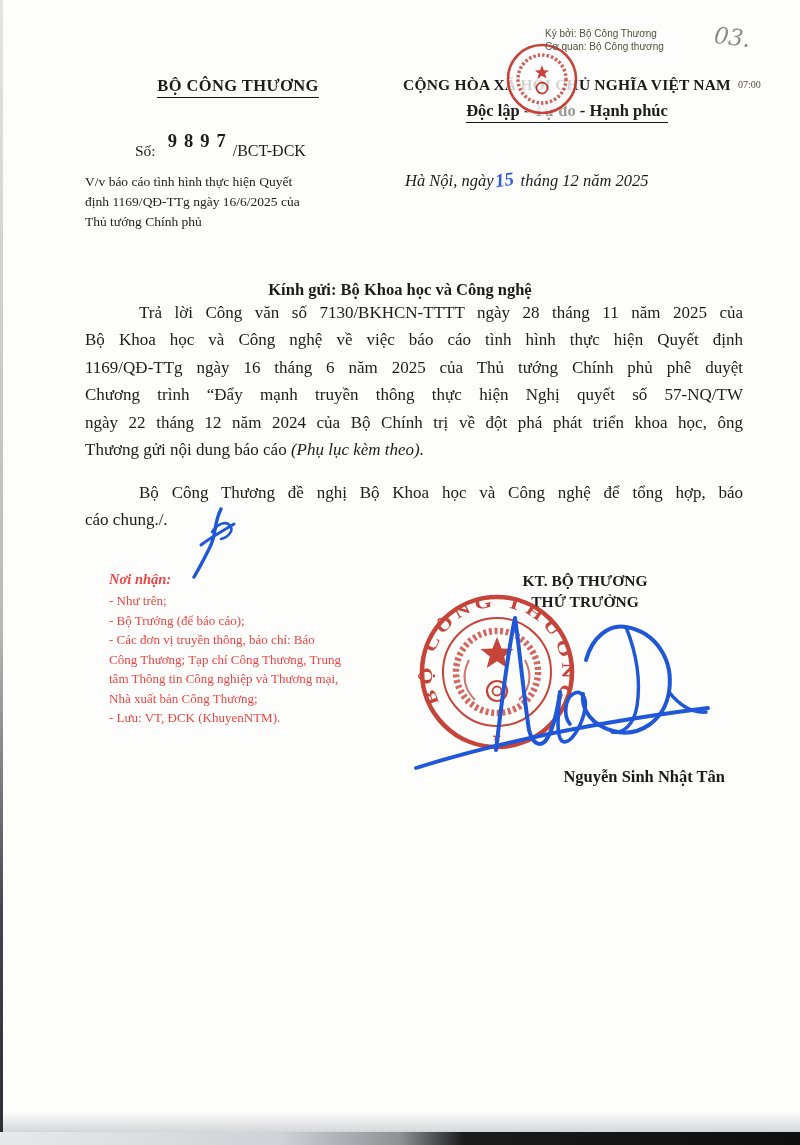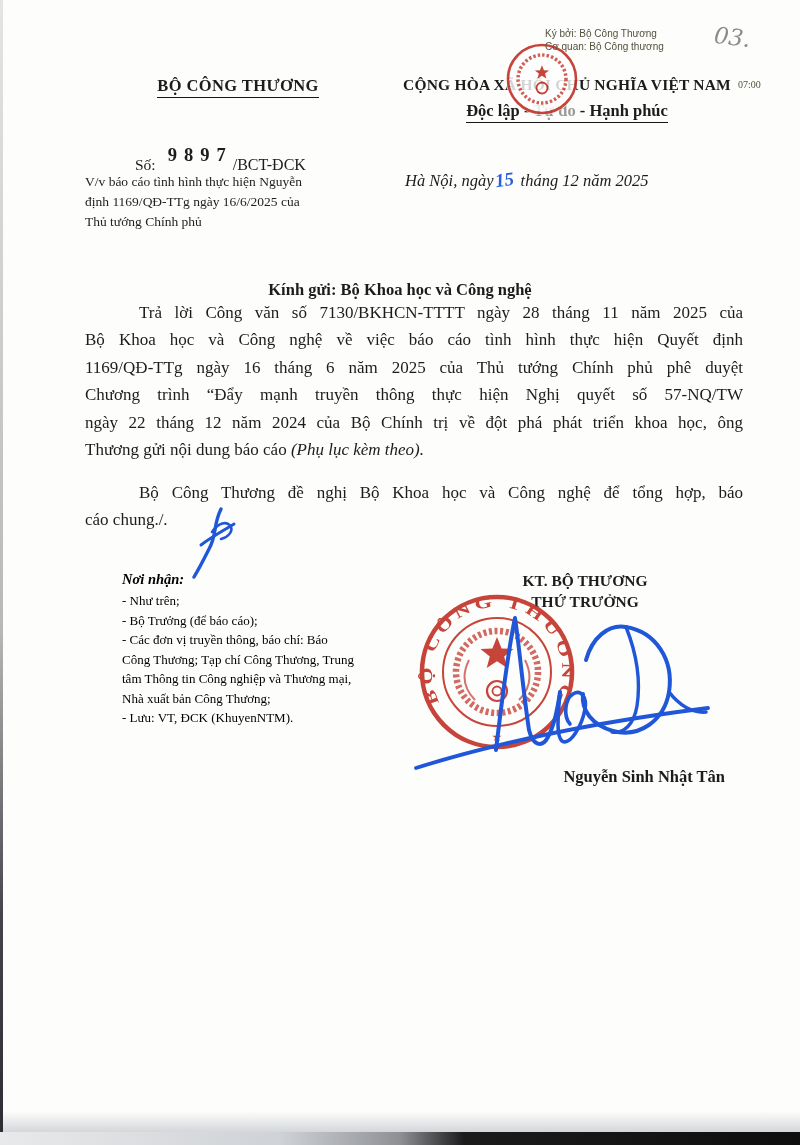--- a/index.html
+++ b/index.html
@@ -18,37 +18,37 @@
   .motto-mid{opacity:.45;}
   
   .stamp-text{left:545px;top:28px;z-index:4;font-family:"Liberation Sans","DejaVu Sans",sans-serif;
     font-size:10px;line-height:12.5px;color:#55503c;white-space:nowrap;}
   .stamp-frag{left:705px;top:79px;z-index:4;font-family:Liberation Serif, serif;
     font-size:10px;color:#55503c;padding-left:33px;}
   .corner-note{left:714px;top:24px;font-size:23px;color:#8b8b8b;font-style:italic;
     transform:rotate(7deg);font-family:"DejaVu Serif",serif;}
   .small-seal{left:504px;top:41px;width:76px;height:76px;z-index:3;opacity:.92;}
   
-  .doc-no{left:135px;top:154px;font-size:15.5px;white-space:nowrap;}
+  .doc-no{left:135px;top:140px;font-size:15.5px;white-space:nowrap;}
   .doc-no .digits{font-size:18.5px;font-weight:600;letter-spacing:7px;position:relative;top:-9px;margin-left:12px;}
   .doc-no .suffix{font-size:16px;}
   .subject{left:85px;top:172px;width:290px;font-size:13.5px;line-height:20px;color:#222;}
   .dateline{left:405px;top:169px;width:310px;font-style:italic;font-size:16.5px;white-space:nowrap;}
   .hand-day{color:#2d5ce0;font-weight:bold;font-size:19px;display:inline-block;transform:rotate(-8deg);margin:0 2px;}
   
   .salutation{left:100px;top:252px;width:600px;text-align:center;font-weight:bold;font-size:16.5px;margin-top:28px;}
   .body1{left:85px;top:303px;width:658px;font-size:17px;}
   .body2{left:85px;top:483px;width:658px;font-size:17px;}
   .jline{height:27.4px;text-align:justify;text-align-last:justify;white-space:nowrap;}
   .jline.wrap{white-space:normal;}
   .indent{text-indent:54px;}
   .lastline{height:27.4px;text-align:left;}
   .it{font-style:italic;}
   
-  .recipients{left:122px;top:571px;width:290px;color:#000000;}
+  .recipients{left:109px;top:571px;width:290px;color:#ef4444;}
   .recipients .hd{font-weight:bold;font-style:italic;font-size:14.5px;margin-bottom:3px;}
   .recipients .it-line{font-size:13px;line-height:19.5px;}
   
   .sig-titles{left:455px;top:570px;width:260px;text-align:center;font-weight:bold;font-size:15.5px;line-height:21px;z-index:1;}
   .seal{left:413px;top:588px;width:168px;height:168px;z-index:2;opacity:.92;}
   .signature{left:410px;top:598px;width:305px;height:180px;z-index:3;}
   .initial-mark{left:183px;top:503px;width:65px;height:78px;z-index:2;}
   .signer{left:465px;top:767px;width:260px;text-align:right;font-weight:bold;font-size:16.5px;z-index:1;}
   
   .left-edge{left:0;top:0;width:3px;height:100%;z-index:6;
@@ -94,21 +94,21 @@
     <div>Ký bởi: Bộ Công Thương</div>
     <div>Cơ quan: Bộ Công thương</div>
   </div>
   <div class="abs stamp-frag">07:00</div>
 
   <div class="abs doc-no">
     <span>Số:</span><span class="digits">9897</span><span class="suffix">/BCT-ĐCK</span>
   </div>
 
   <div class="abs subject">
-    <div>V/v báo cáo tình hình thực hiện Nguyễn</div>
+    <div>V/v báo cáo tình hình thực hiện Quyết</div>
     <div>định 1169/QĐ-TTg ngày 16/6/2025 của</div>
     <div>Thủ tướng Chính phủ</div>
   </div>
 
   <div class="abs dateline">
     <span>Hà Nội, ngày</span><span class="hand-day">15</span> <span>tháng 12 năm 2025</span>
   </div>
 
   <div class="abs salutation">Kính gửi: Bộ Khoa học và Công nghệ</div>
 

